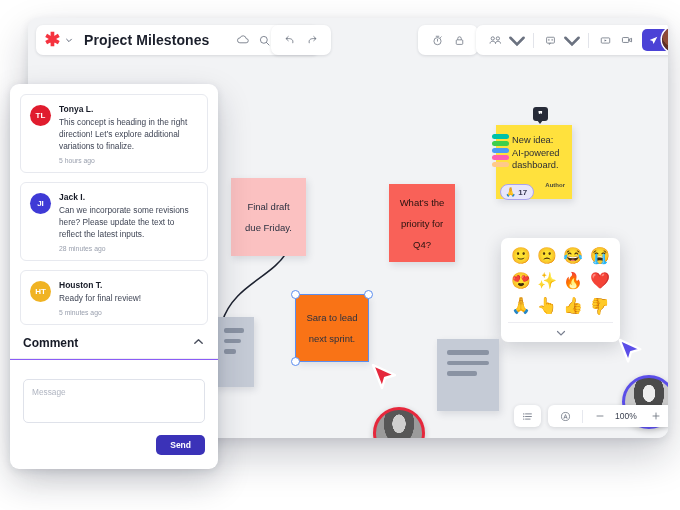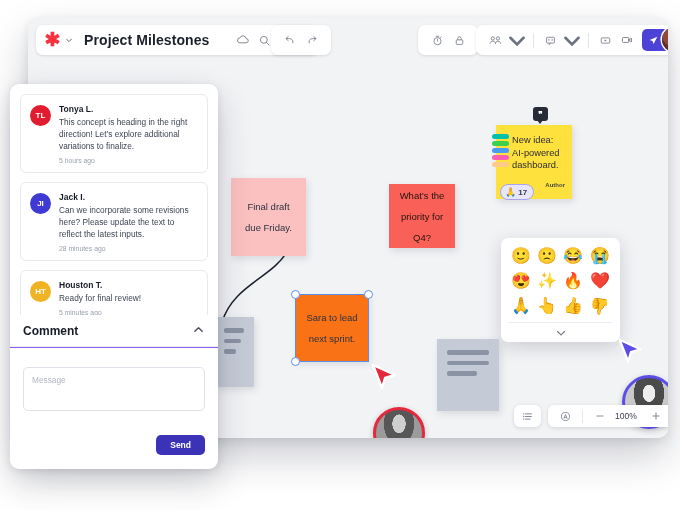--- a/index.html
+++ b/index.html
@@ -88,21 +88,21 @@
   
   .sticky {
     position: absolute;
     display: flex; align-items: center; justify-content: center;
     text-align: center;
     font-size: 9.5px; line-height: 21px; color: #2c3140;
     padding: 8px;
     box-shadow: 2px 3px 7px rgba(40,45,70,.13);
   }
   #note-final { left: 203px; top: 116px; width: 75px; height: 78px; background: #fbc1c1; }
-  #note-priority { left: 361px; top: 122px; width: 66px; height: 64px; background: #f96158; color: #26120f; }
+  #note-priority { left: 361px; top: 122px; width: 66px; height: 78px; background: #f96158; color: #26120f; }
   #note-sara {
     left: 268px; top: 233px; width: 72px; height: 66px;
     background: #f97316; outline: 1.4px solid #5b8def;
   }
   .handle {
     position: absolute; width: 9px; height: 9px; border-radius: 50%;
     background: #fff; border: 1.4px solid #5b8def;
   }
   #h-tl { left: -5px; top: -5px; }
   #h-tr { right: -5px; top: -5px; }
@@ -235,21 +235,21 @@
   .c-time { font-size: 6.8px; color: #9aa0ae; margin-top: 5px; }
   #comment-compose { flex: 0 0 auto; border-top: 1px solid #8b5cf6; padding: 19px 13px 14px; }
   #message-input {
     width: 100%; height: 44px;
     border: 1px solid #dfe2ea; border-radius: 5px;
     padding: 7px 8px; font-size: 8.3px; color: #3f4555;
     font-family: "Liberation Sans", sans-serif; resize: none;
   }
   #message-input::placeholder { color: #b0b5c1; }
   #send-button {
-    float: right; margin-top: 20px;
+    float: right; margin-top: 8px;
     background: #3b32b8; color: #fff; border: none;
     border-radius: 5px; padding: 5px 14px;
     font-size: 8.5px; font-weight: 700;
     font-family: "Liberation Sans", sans-serif; cursor: pointer; text-align: right;
   }
 </style>
 </head>
 <body>
 
 <div id="app-window">

